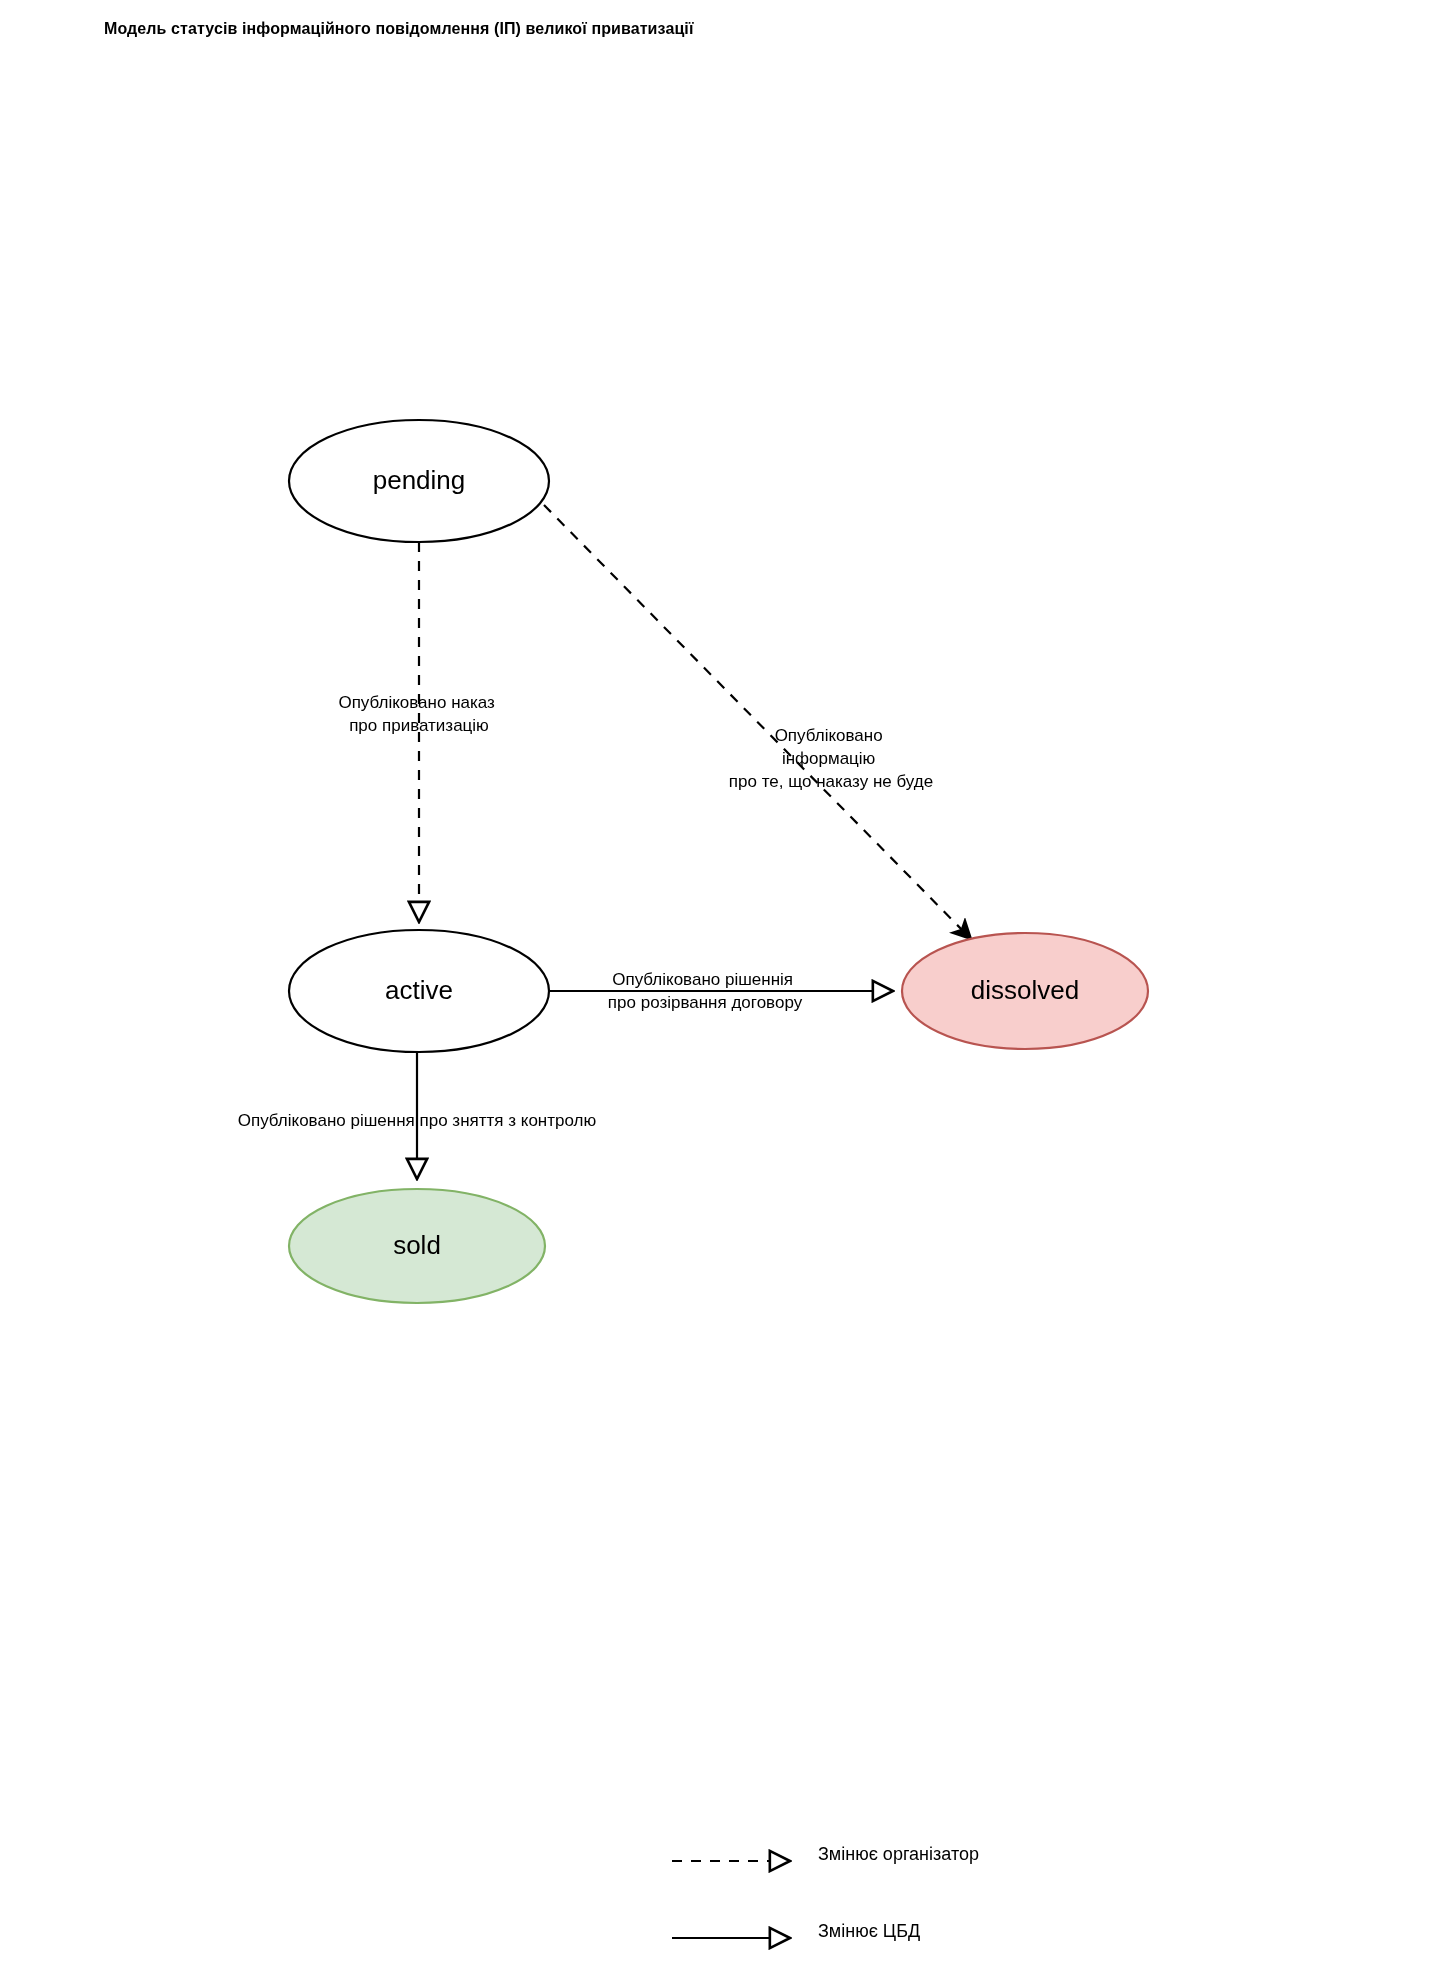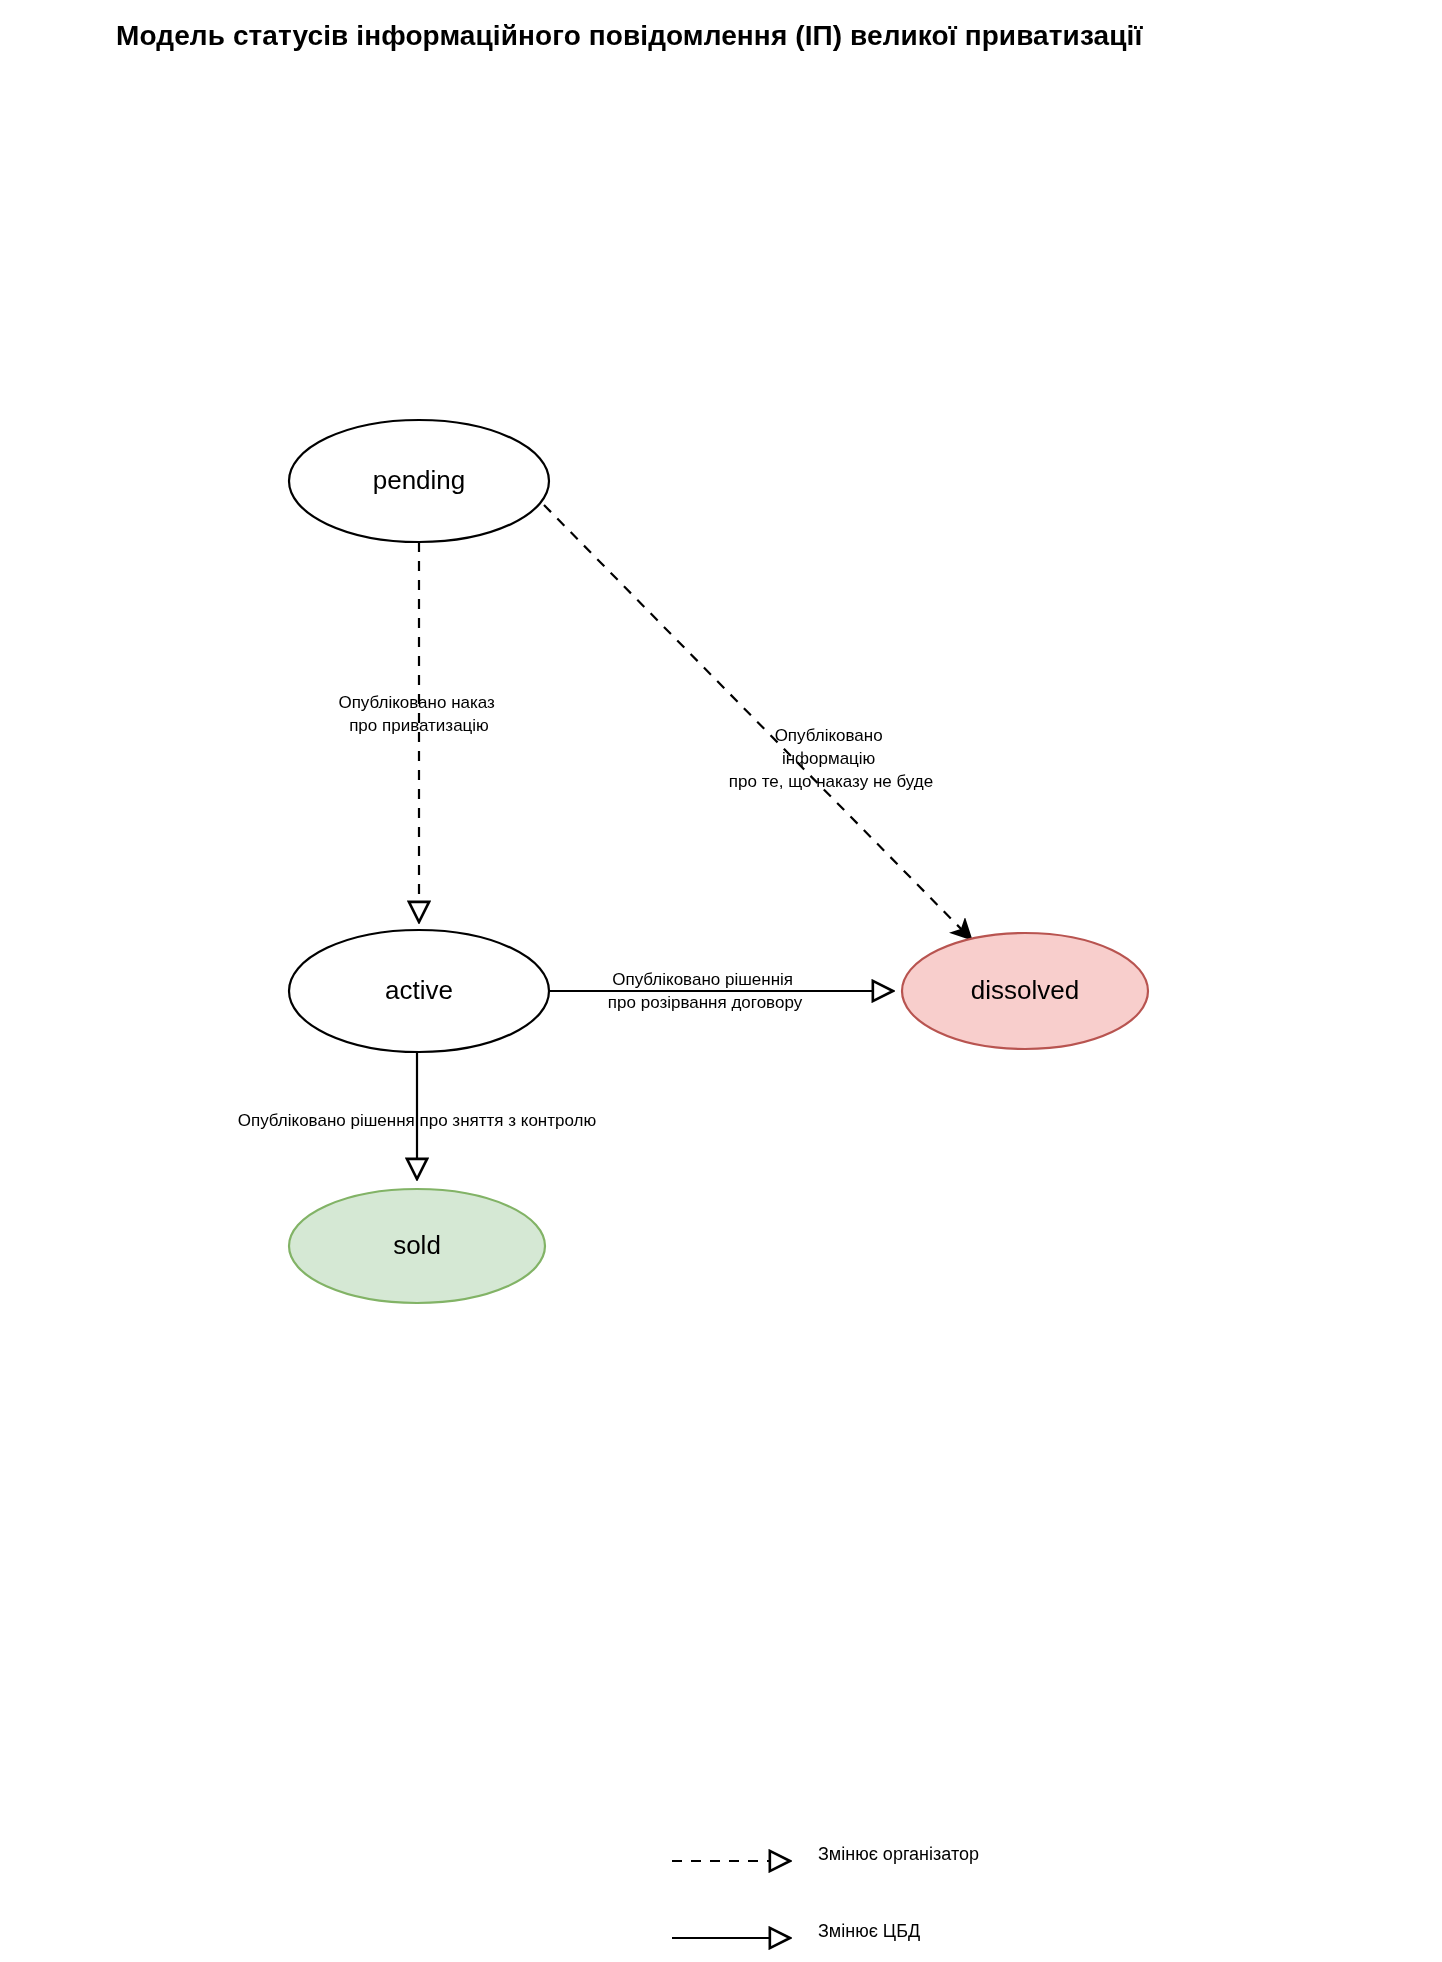--- a/index.html
+++ b/index.html
@@ -15,26 +15,25 @@
     position: relative;
     width: 1442px;
     height: 1962px;
     background: #ffffff;
     overflow: hidden;
   }
   #diagram-title {
     position: absolute;
     left: 104px;
     top: 20px;
-    font-size: 28px;
+    font-size: 16px;
     font-weight: bold;
     letter-spacing: 0.1px;
     white-space: nowrap;
     color: #000000;
-    margin-left: 12px;
   }
   svg#graph {
     position: absolute;
     left: 0;
     top: 0;
     width: 1442px;
     height: 1962px;
   }
   .node-label {
     font-family: "Liberation Sans", sans-serif;

